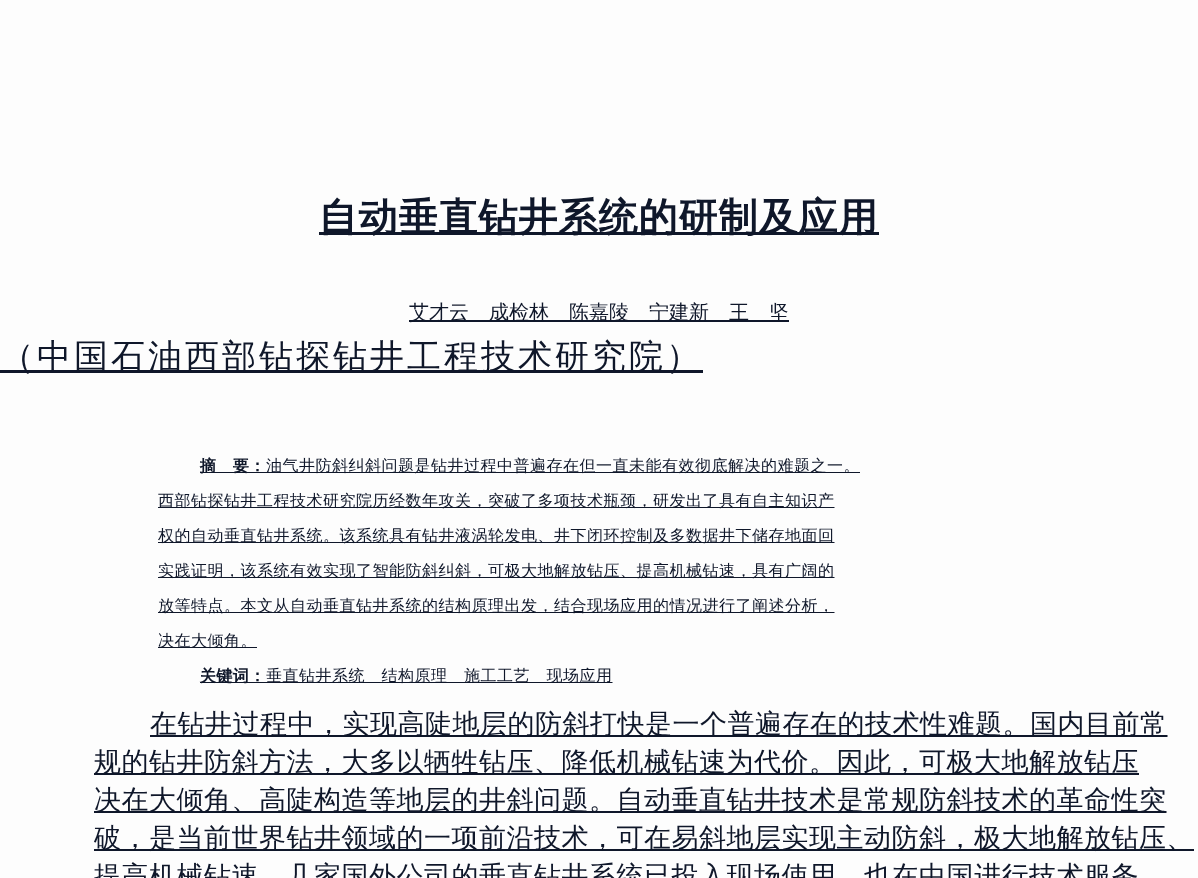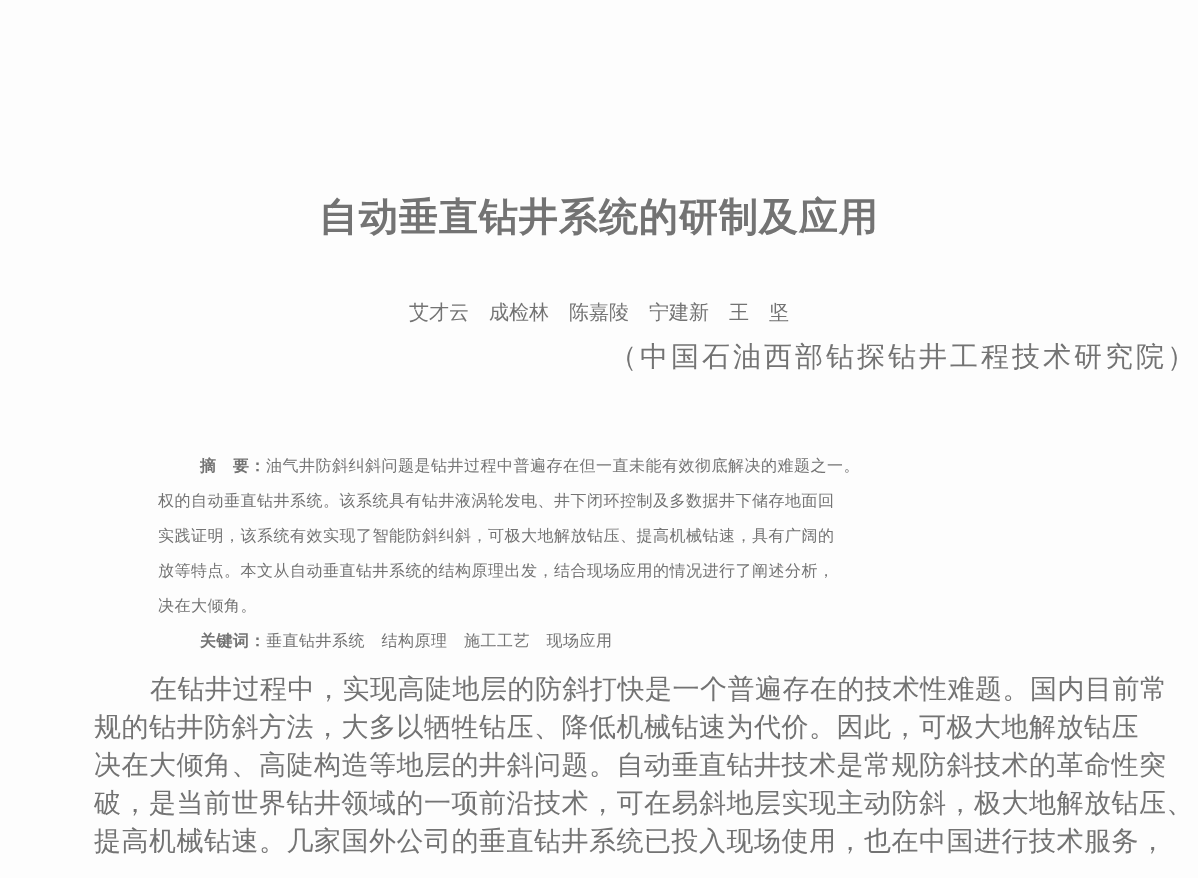--- a/index.html
+++ b/index.html
@@ -5,22 +5,23 @@
   html, body {
     margin: 0;
     padding: 0;
     background: #ffffff;
   }
   .page {
     position: relative;
     width: 1198px;
     height: 878px;
     background: #fdfdfd;
-    color: #737373;
+    color: #0f172a;
     overflow: hidden;
+    text-decoration: underline;
   }
   .paper-title {
     margin: 193px 0 0 0;
     text-align: center;
     font-family: "Liberation Sans", sans-serif;
     font-weight: bold;
     font-size: 39px;
     line-height: 48px;
     letter-spacing: 1px;
     white-space: nowrap;
@@ -28,23 +29,23 @@
   .authors-line {
     margin-top: 54px;
     text-align: center;
     font-family: "Liberation Serif", serif;
     font-size: 20px;
     line-height: 35px;
     white-space: nowrap;
   }
   .affiliation-line {
     margin-top: 8px;
-    text-align: right;
+    text-align: left;
     font-family: "Liberation Serif", serif;
-    font-size: 28px;
+    font-size: 34px;
     line-height: 38px;
     letter-spacing: 3px;
     white-space: nowrap;
   }
   .abstract-block {
     width: 882px;
     margin: 72px auto 0 auto;
     font-family: "Liberation Serif", serif;
     font-size: 16px;
     line-height: 35px;
@@ -82,20 +83,21 @@
   <h1 class="paper-title">自动垂直钻井系统的研制及应用</h1>
 
   <div class="authors-line">艾才云　成检林　陈嘉陵　宁建新　王　坚</div>
 
   <div class="affiliation-line">（中国石油西部钻探钻井工程技术研究院）</div>
 
   <div class="abstract-block">
     <div class="line indent">
       <span class="bold-label">摘　要：</span><span>油气井防斜纠斜问题是钻井过程中普遍存在但一直未能有效彻底解决的难题之一。</span>
     </div>
+    <div class="line">西部钻探钻井工程技术研究院历经数年攻关，突破了多项技术瓶颈，研发出了具有自主知识产</div>
     <div class="line">权的自动垂直钻井系统。该系统具有钻井液涡轮发电、井下闭环控制及多数据井下储存地面回</div>
     <div class="line">实践证明，该系统有效实现了智能防斜纠斜，可极大地解放钻压、提高机械钻速，具有广阔的</div>
     <div class="line">放等特点。本文从自动垂直钻井系统的结构原理出发，结合现场应用的情况进行了阐述分析，</div>
     <div class="line">决在大倾角。</div>
     <div class="line indent">
       <span class="bold-label">关键词：</span><span>垂直钻井系统　结构原理　施工工艺　现场应用</span>
     </div>
   </div>
 
   <div class="body-block">

